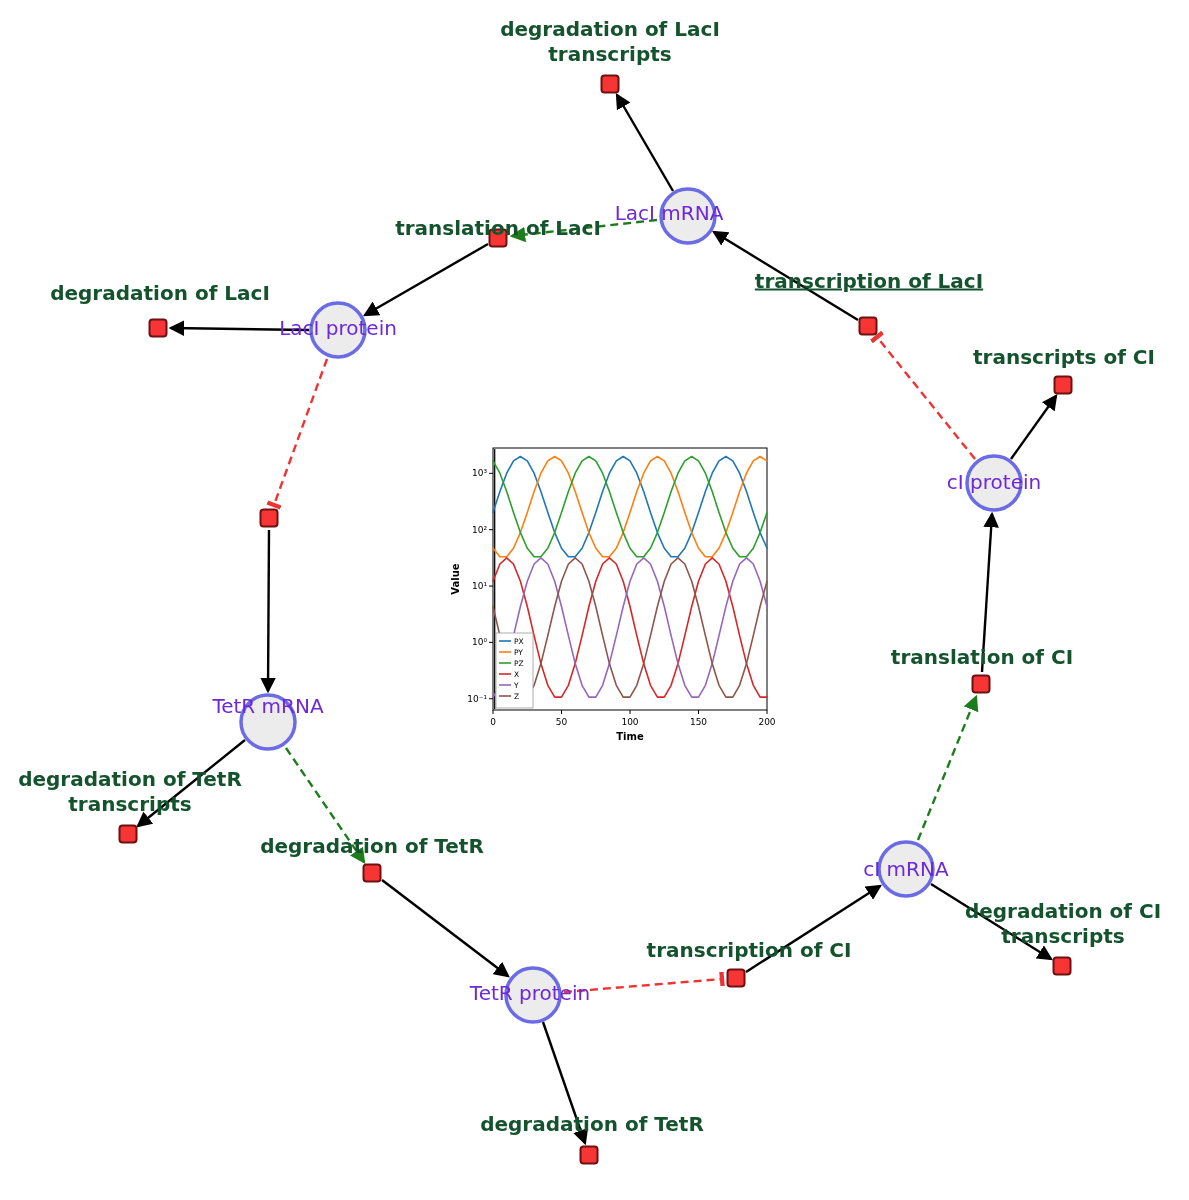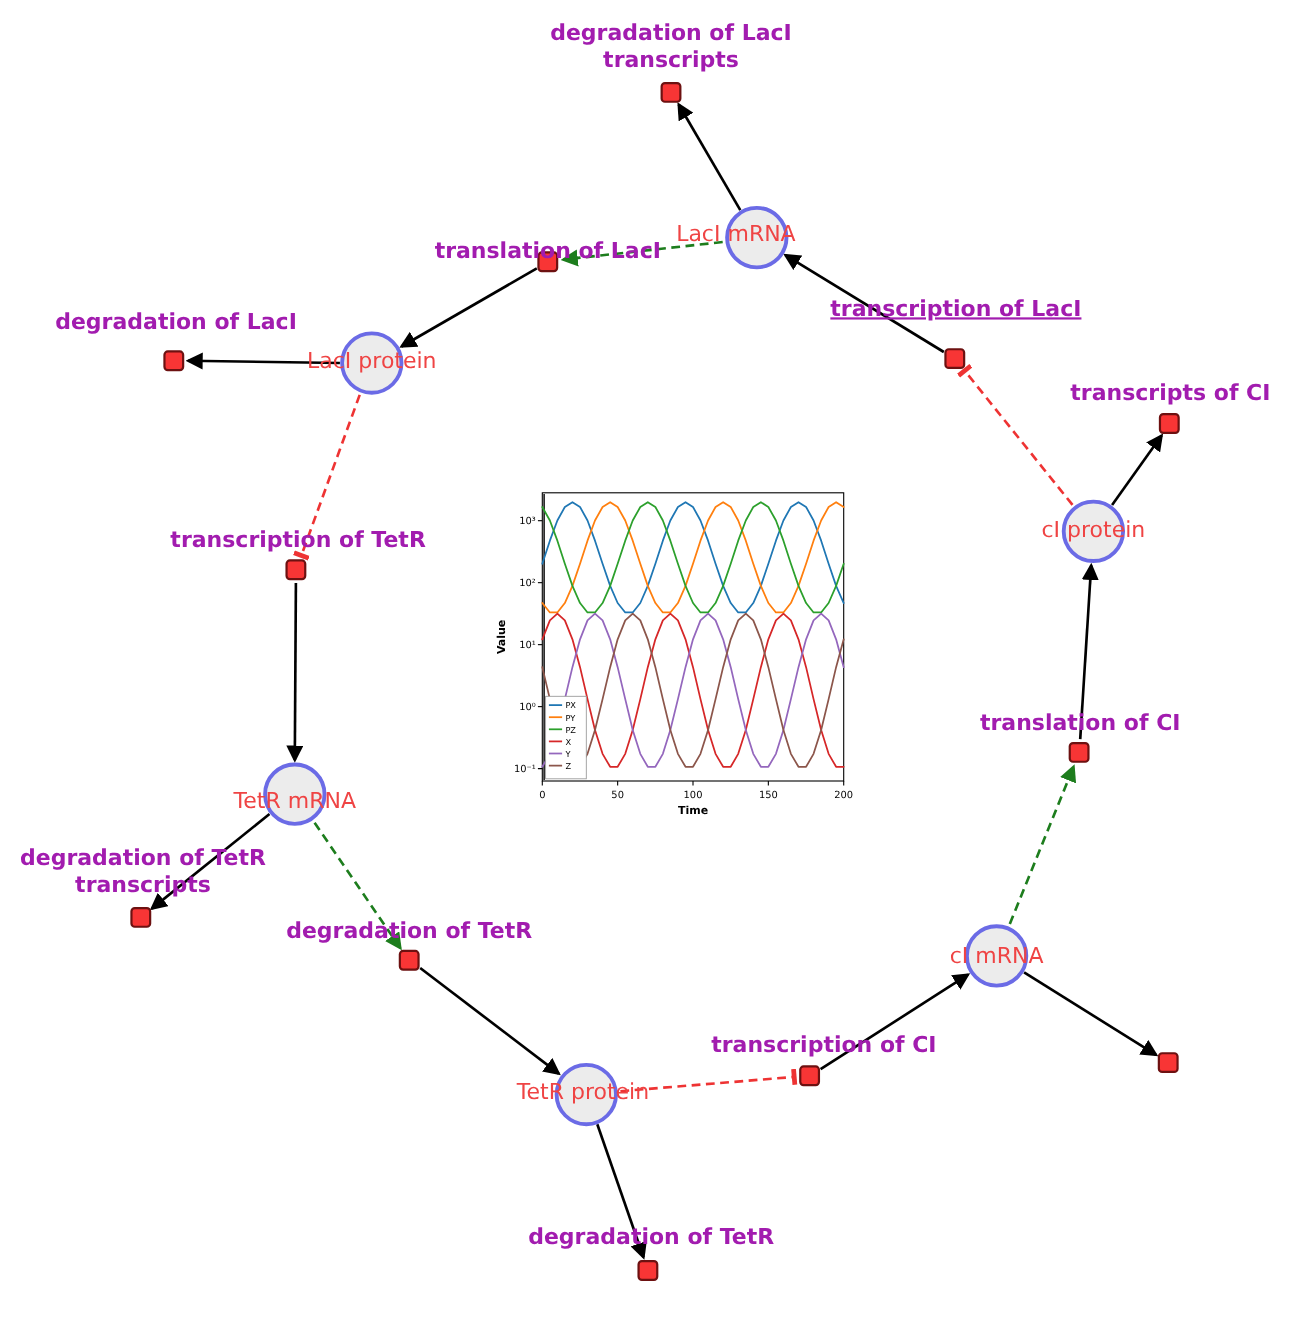--- a/index.html
+++ b/index.html
@@ -4,23 +4,23 @@
 <style>
   html,body{margin:0;padding:0;background:#ffffff;font-family:"DejaVu Sans","Liberation Sans",sans-serif;}
   #canvas{position:relative;width:1189px;height:1200px;overflow:hidden;background:#fff;}
   #net{position:absolute;left:0;top:0;}
   .edge-main{stroke:var(--edge,#000);stroke-width:2.4;fill:none;}
   .edge-act{stroke:var(--act,#1d7d1d);stroke-width:2.4;stroke-dasharray:8 5;fill:none;}
   .edge-inh{stroke:var(--inh,#ee3333);stroke-width:2.4;stroke-dasharray:8 5;fill:none;}
   .species-circle{fill:#ececec;stroke:var(--species-stroke,#6b6be6);stroke-width:3.5;}
   .reaction-rect{fill:var(--reaction-fill,#f83535);stroke:var(--reaction-border,#6d1111);stroke-width:2;}
   .lbl{position:absolute;transform:translate(-50%,-50%);text-align:center;line-height:1.25;white-space:nowrap;}
-  .reaction-lbl{font-weight:bold;font-size:20px;color:#a21caf;}
+  .reaction-lbl{font-weight:bold;font-size:20px;color:#14532d;}
   .reaction-lbl.wrap{white-space:normal;}
-  .species-lbl{font-size:20px;color:#ef4444;font-weight:normal;}
+  .species-lbl{font-size:20px;color:#6d28d9;font-weight:normal;}
   #chart{position:absolute;left:447px;top:438px;width:330px;height:318px;}
   #chart text{font-family:"DejaVu Sans","Liberation Sans",sans-serif;fill:#000;}
 </style>
 </head>
 <body>
 
 <div id="canvas">
 
   <svg id="net" width="1189" height="1200">
     <defs>
@@ -72,36 +72,36 @@
     <rect class="reaction-rect" x="119.5" y="825.5" width="17" height="17" rx="3"></rect>
     <rect class="reaction-rect" x="363.5" y="864.5" width="17" height="17" rx="3"></rect>
     <rect class="reaction-rect" x="972.5" y="675.5" width="17" height="17" rx="3"></rect>
     <rect class="reaction-rect" x="727.5" y="969.5" width="17" height="17" rx="3"></rect>
     <rect class="reaction-rect" x="1053.5" y="957.5" width="17" height="17" rx="3"></rect>
     <rect class="reaction-rect" x="580.5" y="1146.5" width="17" height="17" rx="3"></rect>
   </svg>
 
   <div class="lbl species-lbl" style="left:669px;top:213px;">LacI mRNA</div>
   <div class="lbl species-lbl" style="left:338px;top:328px;">LacI protein</div>
-  <div class="lbl species-lbl" style="left:268px;top:728px;text-align:center;">TetR mRNA</div>
+  <div class="lbl species-lbl" style="left:268px;top:706px;text-align:center;">TetR mRNA</div>
   <div class="lbl species-lbl" style="left:530px;top:993px;">TetR protein</div>
   <div class="lbl species-lbl" style="left:906px;top:869px;">cI mRNA</div>
   <div class="lbl species-lbl" style="left:994px;top:482px;">cI protein</div>
 
   <div class="lbl reaction-lbl wrap" style="left:610px;top:42px;width:270px;">degradation of LacI transcripts</div>
   <div class="lbl reaction-lbl" style="left:498px;top:212px;margin-top:16px;">translation of LacI</div>
   <div class="lbl reaction-lbl" style="left:869px;top:281px;text-decoration:underline;">transcription of LacI</div>
   <div class="lbl reaction-lbl" style="left:160px;top:293px;text-align:center;">degradation of LacI</div>
-  <div class="lbl reaction-lbl" style="left:271px;top:491px;">transcription of TetR</div>
   <div class="lbl reaction-lbl wrap" style="left:130px;top:792px;width:270px;">degradation of TetR transcripts</div>
   <div class="lbl reaction-lbl" style="left:372px;top:846px;">degradation of TetR</div>
   <div class="lbl reaction-lbl" style="left:592px;top:1124px;">degradation of TetR</div>
   <div class="lbl reaction-lbl" style="left:737px;top:950px;margin-left:12px;">transcription of CI</div>
   <div class="lbl reaction-lbl" style="left:982px;top:657px;">translation of CI</div>
   <div class="lbl reaction-lbl" style="left:1064px;top:357px;">transcripts of CI</div>
+  <div class="lbl reaction-lbl wrap" style="left:1063px;top:924px;width:230px;">degradation of CI transcripts</div>
 
   <div id="chart">
     <svg id="chart-svg" width="330" height="318">
         <rect x="46" y="10" width="274" height="262" fill="#ffffff" stroke="#000" stroke-width="1"></rect>
         <line x1="42" y1="260.73118279569894" x2="46" y2="260.73118279569894" stroke="#000" stroke-width="1"></line>
         <text x="40" y="263.73118279569894" text-anchor="end" font-size="9">10⁻¹</text>
         <line x1="42" y1="204.38709677419354" x2="46" y2="204.38709677419354" stroke="#000" stroke-width="1"></line>
         <text x="40" y="207.38709677419354" text-anchor="end" font-size="9">10⁰</text>
         <line x1="42" y1="148.04301075268816" x2="46" y2="148.04301075268816" stroke="#000" stroke-width="1"></line>
         <text x="40" y="151.04301075268816" text-anchor="end" font-size="9">10¹</text>

